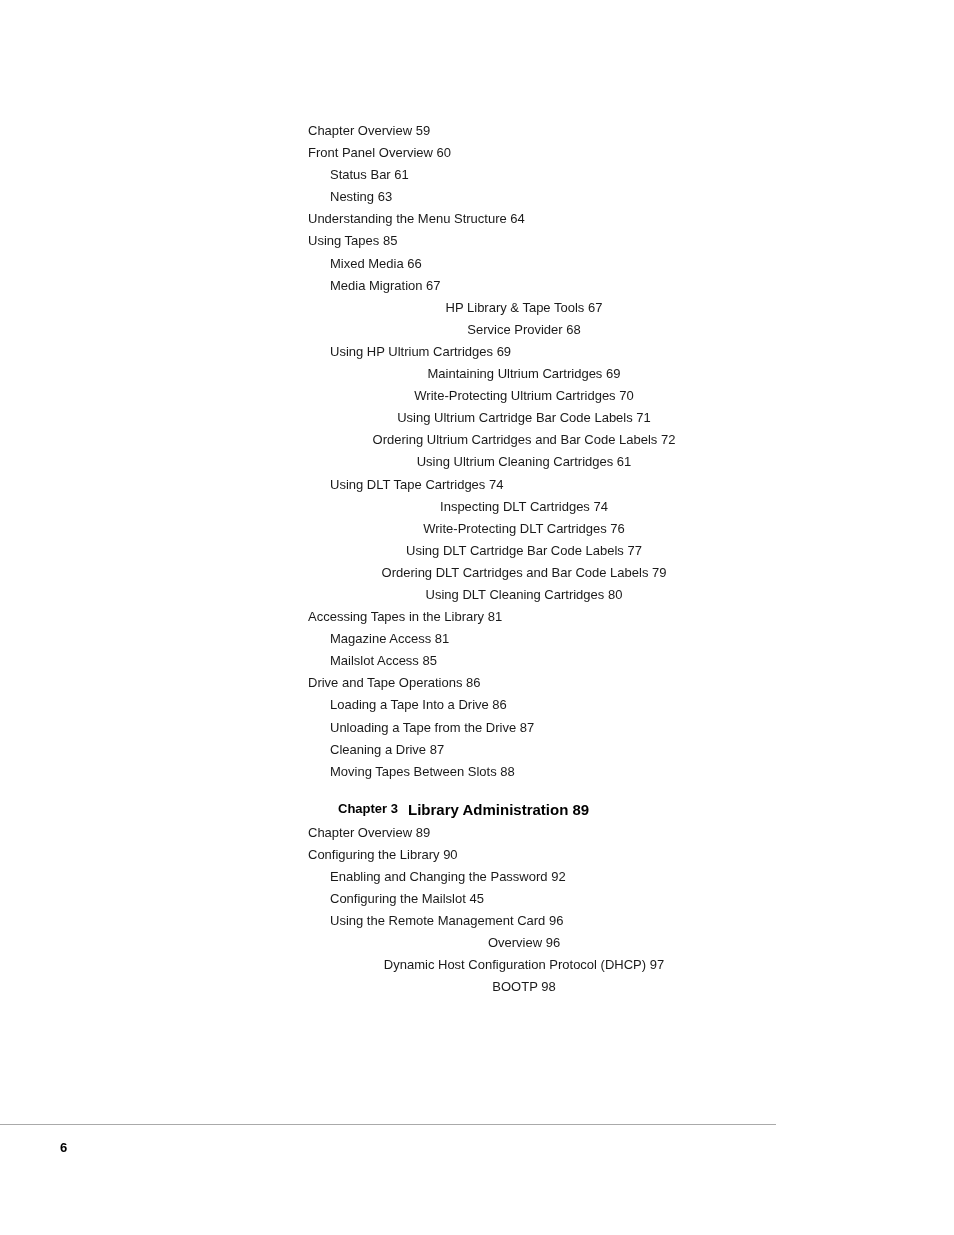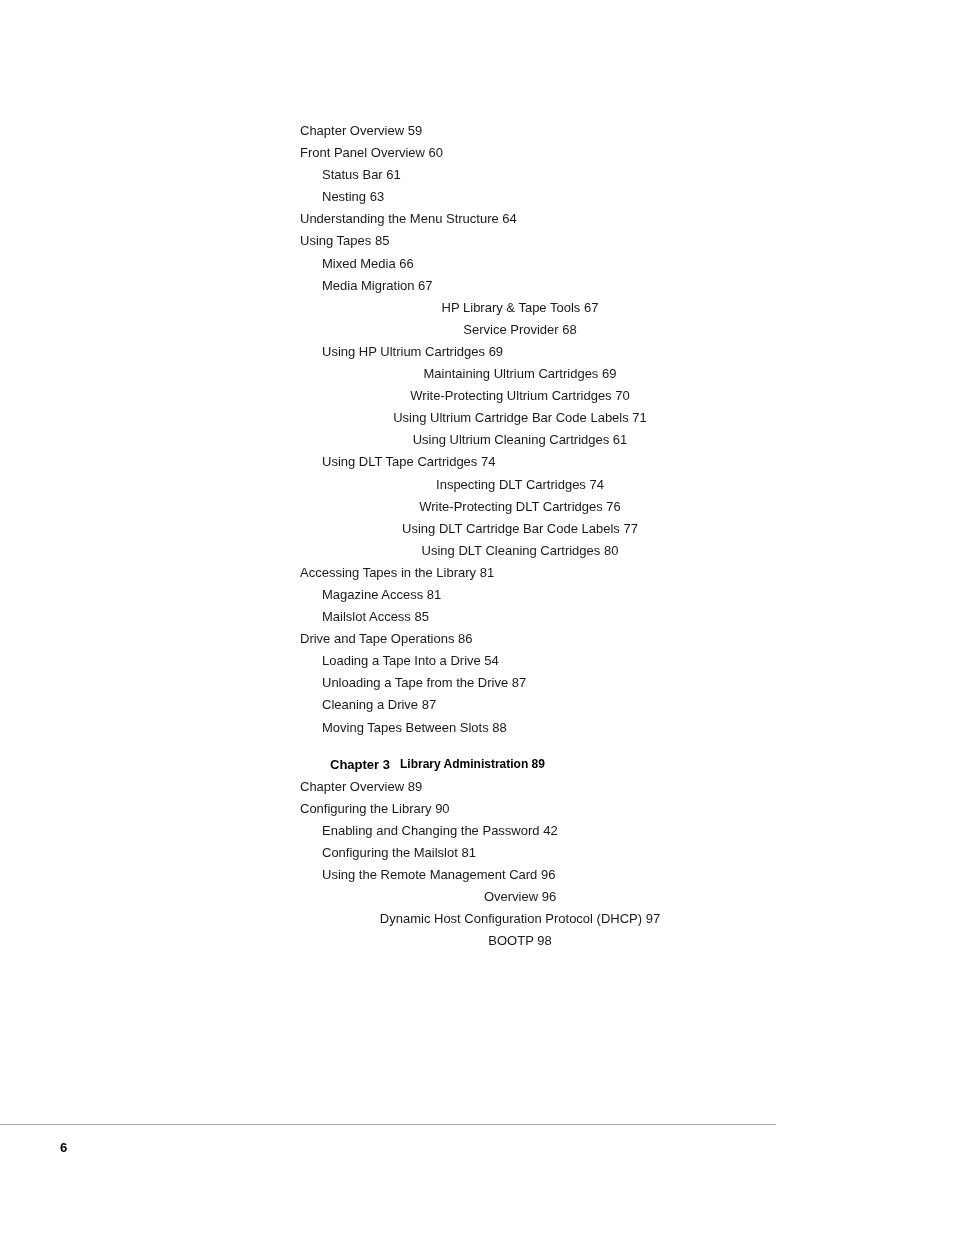--- a/index.html
+++ b/index.html
@@ -13,21 +13,21 @@
       font-size: 13px;
       color: #000000;
       width: 954px;
       min-height: 1235px;
       position: relative;
     }
     .page {
       width: 776px;
       min-height: 1235px;
       background: #ffffff;
-      padding: 120px 0 80px 0;
+      padding: 120px 0 80px 8px;
       position: relative;
     }
     .content {
       margin-left: 300px;
       margin-right: 80px;
     }
     .toc-line {
       font-size: 13px;
       line-height: 1.7;
       color: #1a1a1a;
@@ -46,21 +46,21 @@
     }
     .chapter-label {
       font-weight: bold;
       font-size: 13px;
       min-width: 90px;
       margin-right: 10px;
       text-align: right;
     }
     .chapter-title {
       font-weight: bold;
-      font-size: 12px;
+      font-size: 15px;
     }
     .divider {
       border: none;
       border-top: 1px solid #aaaaaa;
       margin-top: 30px;
       margin-left: 0;
       margin-right: 0;
       width: 100%;
       position: absolute;
       bottom: 110px;
@@ -88,46 +88,48 @@
       <div class="toc-line">Understanding the Menu Structure 64</div>
       <div class="toc-line">Using Tapes 85</div>
       <div class="toc-line indent-1">Mixed Media 66</div>
       <div class="toc-line indent-1">Media Migration 67</div>
       <div class="toc-line indent-2">HP Library &amp; Tape Tools 67</div>
       <div class="toc-line indent-2">Service Provider 68</div>
       <div class="toc-line indent-1">Using HP Ultrium Cartridges 69</div>
       <div class="toc-line indent-2">Maintaining Ultrium Cartridges 69</div>
       <div class="toc-line indent-2">Write-Protecting Ultrium Cartridges 70</div>
       <div class="toc-line indent-2">Using Ultrium Cartridge Bar Code Labels 71</div>
+      <div class="toc-line indent-2">Ordering Ultrium Cartridges and Bar Code Labels 72</div>
       <div class="toc-line indent-2">Using Ultrium Cleaning Cartridges 61</div>
       <div class="toc-line indent-1">Using DLT Tape Cartridges 74</div>
       <div class="toc-line indent-2">Inspecting DLT Cartridges 74</div>
       <div class="toc-line indent-2">Write-Protecting DLT Cartridges 76</div>
       <div class="toc-line indent-2">Using DLT Cartridge Bar Code Labels 77</div>
+      <div class="toc-line indent-2">Ordering DLT Cartridges and Bar Code Labels 79</div>
       <div class="toc-line indent-2">Using DLT Cleaning Cartridges 80</div>
       <div class="toc-line">Accessing Tapes in the Library 81</div>
       <div class="toc-line indent-1">Magazine Access 81</div>
       <div class="toc-line indent-1">Mailslot Access 85</div>
       <div class="toc-line">Drive and Tape Operations 86</div>
-      <div class="toc-line indent-1">Loading a Tape Into a Drive 54</div>
+      <div class="toc-line indent-1">Loading a Tape Into a Drive 86</div>
       <div class="toc-line indent-1">Unloading a Tape from the Drive 87</div>
       <div class="toc-line indent-1">Cleaning a Drive 87</div>
       <div class="toc-line indent-1">Moving Tapes Between Slots 88</div>
     </div>
 
     <div class="chapter-section">
       <span class="chapter-label">Chapter 3</span>
       <span class="chapter-title">Library Administration 89</span>
     </div>
 
     <div>
       <div class="toc-line">Chapter Overview 89</div>
       <div class="toc-line">Configuring the Library 90</div>
-      <div class="toc-line indent-1">Enabling and Changing the Password 42</div>
-      <div class="toc-line indent-1">Configuring the Mailslot 81</div>
+      <div class="toc-line indent-1">Enabling and Changing the Password 92</div>
+      <div class="toc-line indent-1">Configuring the Mailslot 45</div>
       <div class="toc-line indent-1">Using the Remote Management Card 96</div>
       <div class="toc-line indent-2">Overview 96</div>
       <div class="toc-line indent-2">Dynamic Host Configuration Protocol (DHCP) 97</div>
       <div class="toc-line indent-2">BOOTP 98</div>
     </div>
 
   </div>
 
   <hr class="divider">
 

